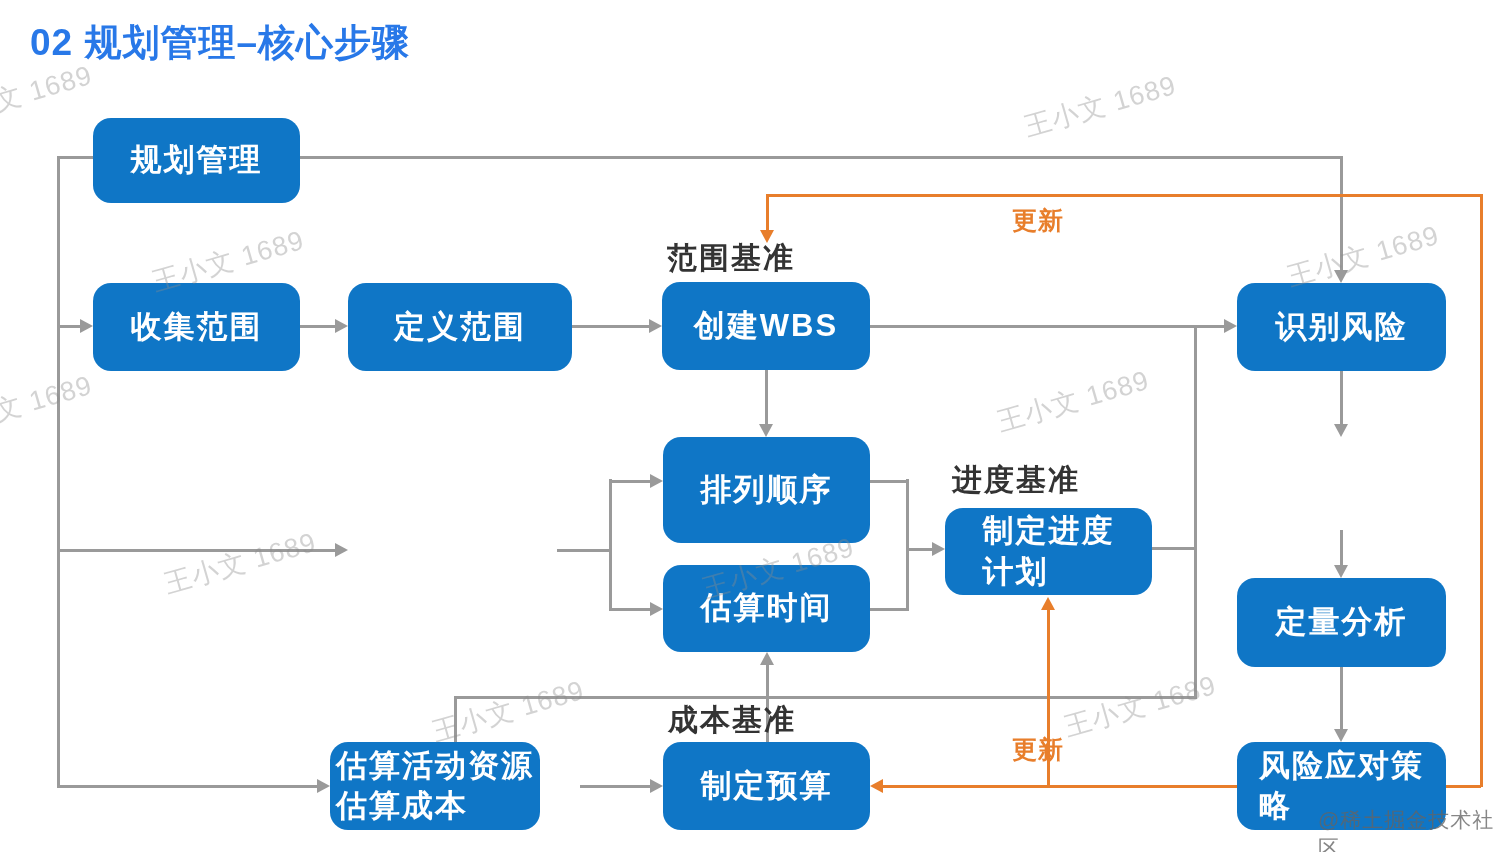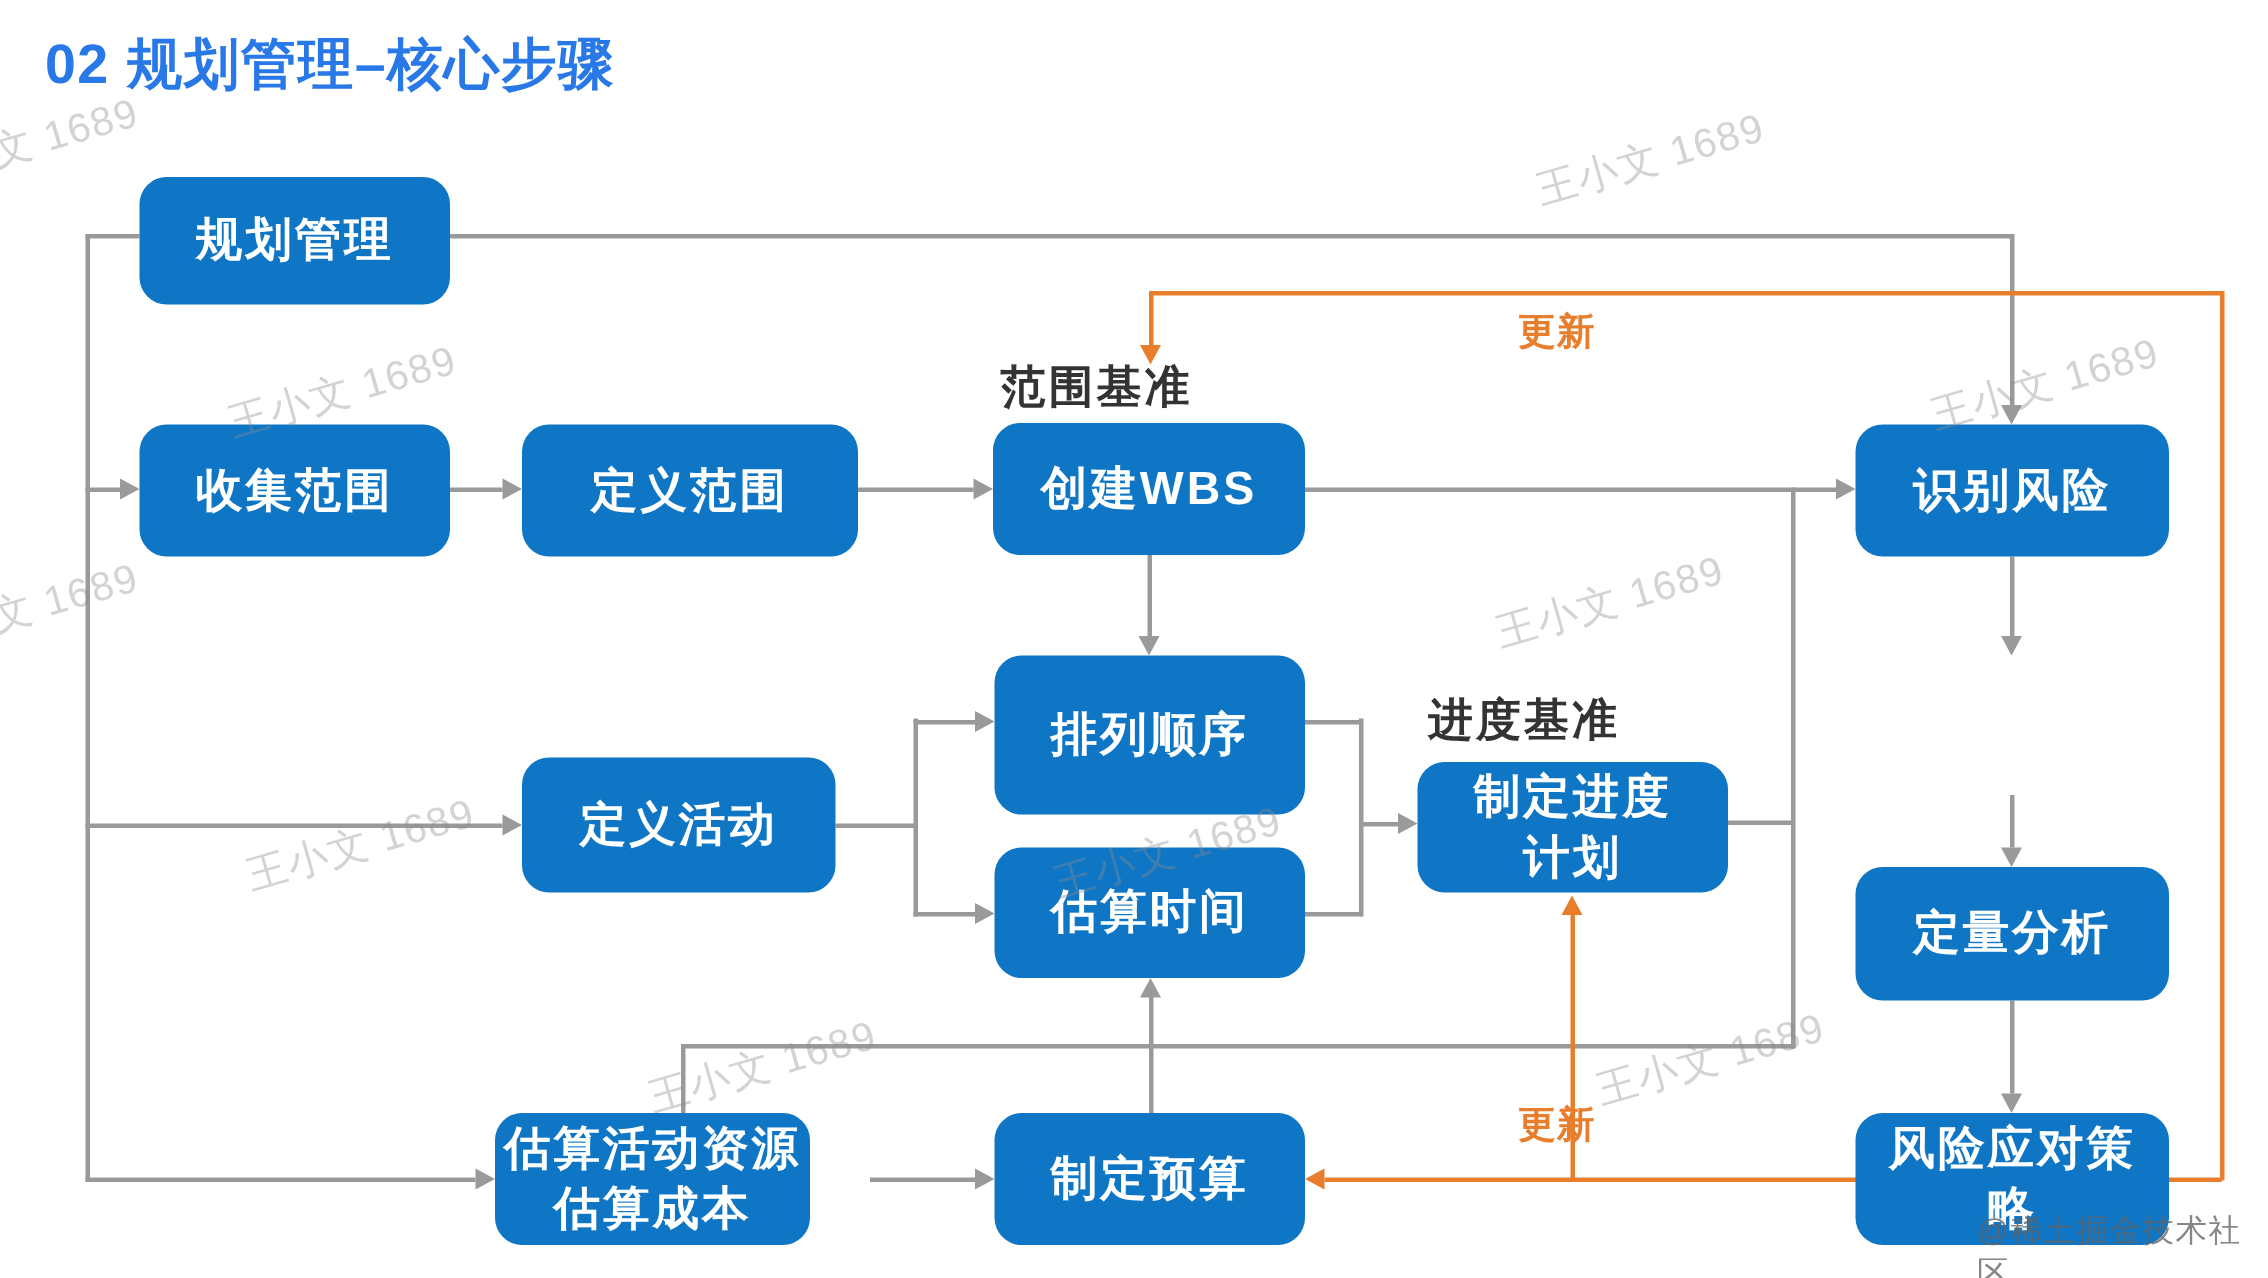--- a/index.html
+++ b/index.html
@@ -2,21 +2,21 @@
 <html><head>
 <meta charset="utf-8">
 <style>
   html,body{margin:0;padding:0;background:#fff;}
   #canvas{position:relative;width:1512px;height:852px;background:#ffffff;overflow:hidden;
           font-family:"Liberation Sans","DejaVu Sans",sans-serif;}
   #page-title{position:absolute;left:30px;top:18px;font-size:37px;font-weight:800;
               color:#2878E8;letter-spacing:1px;z-index:3;}
   .node{position:absolute;background:#0F76C6;border-radius:18px;color:#fff;display:flex;
         align-items:center;justify-content:center;font-weight:700;font-size:31px;
-        text-align:center;white-space:pre-line;line-height:1.3;z-index:2;letter-spacing:2px;}
+        text-align:left;white-space:pre-line;line-height:1.3;z-index:2;letter-spacing:2px;}
   .blabel{position:absolute;font-size:30px;font-weight:600;color:#333;text-align:left;
           z-index:3;letter-spacing:2px;width:200px;}
   .olabel{position:absolute;font-size:25px;font-weight:600;color:#E87E2B;z-index:4;letter-spacing:1px;}
   .hl,.vl{position:absolute;background:#9A9A9A;z-index:1;}
   .hl{height:3px;} .vl{width:3px;}
   .ol{background:#E87E2B;}
   .ah{position:absolute;width:0;height:0;z-index:1;}
   .ah.r{border-top:7px solid transparent;border-bottom:7px solid transparent;border-left:13px solid #9A9A9A;}
   .ah.l{border-top:7px solid transparent;border-bottom:7px solid transparent;border-right:13px solid #9A9A9A;}
   .ah.d{border-left:7px solid transparent;border-right:7px solid transparent;border-top:13px solid #9A9A9A;}
@@ -103,30 +103,30 @@
   <div class="vl ol" style="left:1480px;top:194px;height:593px"></div>
   <div class="hl ol" style="left:883px;top:785px;width:598px"></div>
   <div class="ah l o" style="left:870px;top:779px"></div>
   <div class="vl ol" style="left:766px;top:194px;height:36px"></div>
   <div class="ah d o" style="left:760px;top:230px"></div>
   <div class="vl ol" style="left:1047px;top:610px;height:176px"></div>
   <div class="ah u o" style="left:1041px;top:597px"></div>
 
   <div class="blabel" style="left:667px;top:238px">范围基准</div>
   <div class="blabel" style="left:952px;top:460px">进度基准</div>
+  <div class="blabel" style="left:668px;top:700px">成本基准</div>
   <div class="olabel" style="left:1012px;top:204px">更新</div>
   <div class="olabel" style="left:1012px;top:733px">更新</div>
 
   <div class="node" style="left:93px;top:118px;width:207px;height:85px">规划管理</div>
   <div class="node" style="left:93px;top:283px;width:207px;height:88px">收集范围</div>
   <div class="node" style="left:348px;top:283px;width:224px;height:88px">定义范围</div>
   <div class="node" style="left:662px;top:282px;width:208px;height:88px">创建WBS</div>
   <div class="node" style="left:1237px;top:283px;width:209px;height:88px">识别风险</div>
   <div class="node" style="left:663px;top:437px;width:207px;height:106px">排列顺序</div>
-  <div class="node" style="left:348px;top:505px;width:209px;height:90px">定义活动</div>
   <div class="node" style="left:663px;top:565px;width:207px;height:87px">估算时间</div>
   <div class="node" style="left:945px;top:508px;width:207px;height:87px">制定进度
 计划</div>
   <div class="node" style="left:1237px;top:578px;width:209px;height:89px">定量分析</div>
   <div class="node" style="left:1237px;top:742px;width:209px;height:88px">风险应对策
 略</div>
   <div class="node" style="left:330px;top:742px;width:210px;height:88px">估算活动资源
 估算成本</div>
   <div class="node" style="left:663px;top:742px;width:207px;height:88px">制定预算</div>
 

